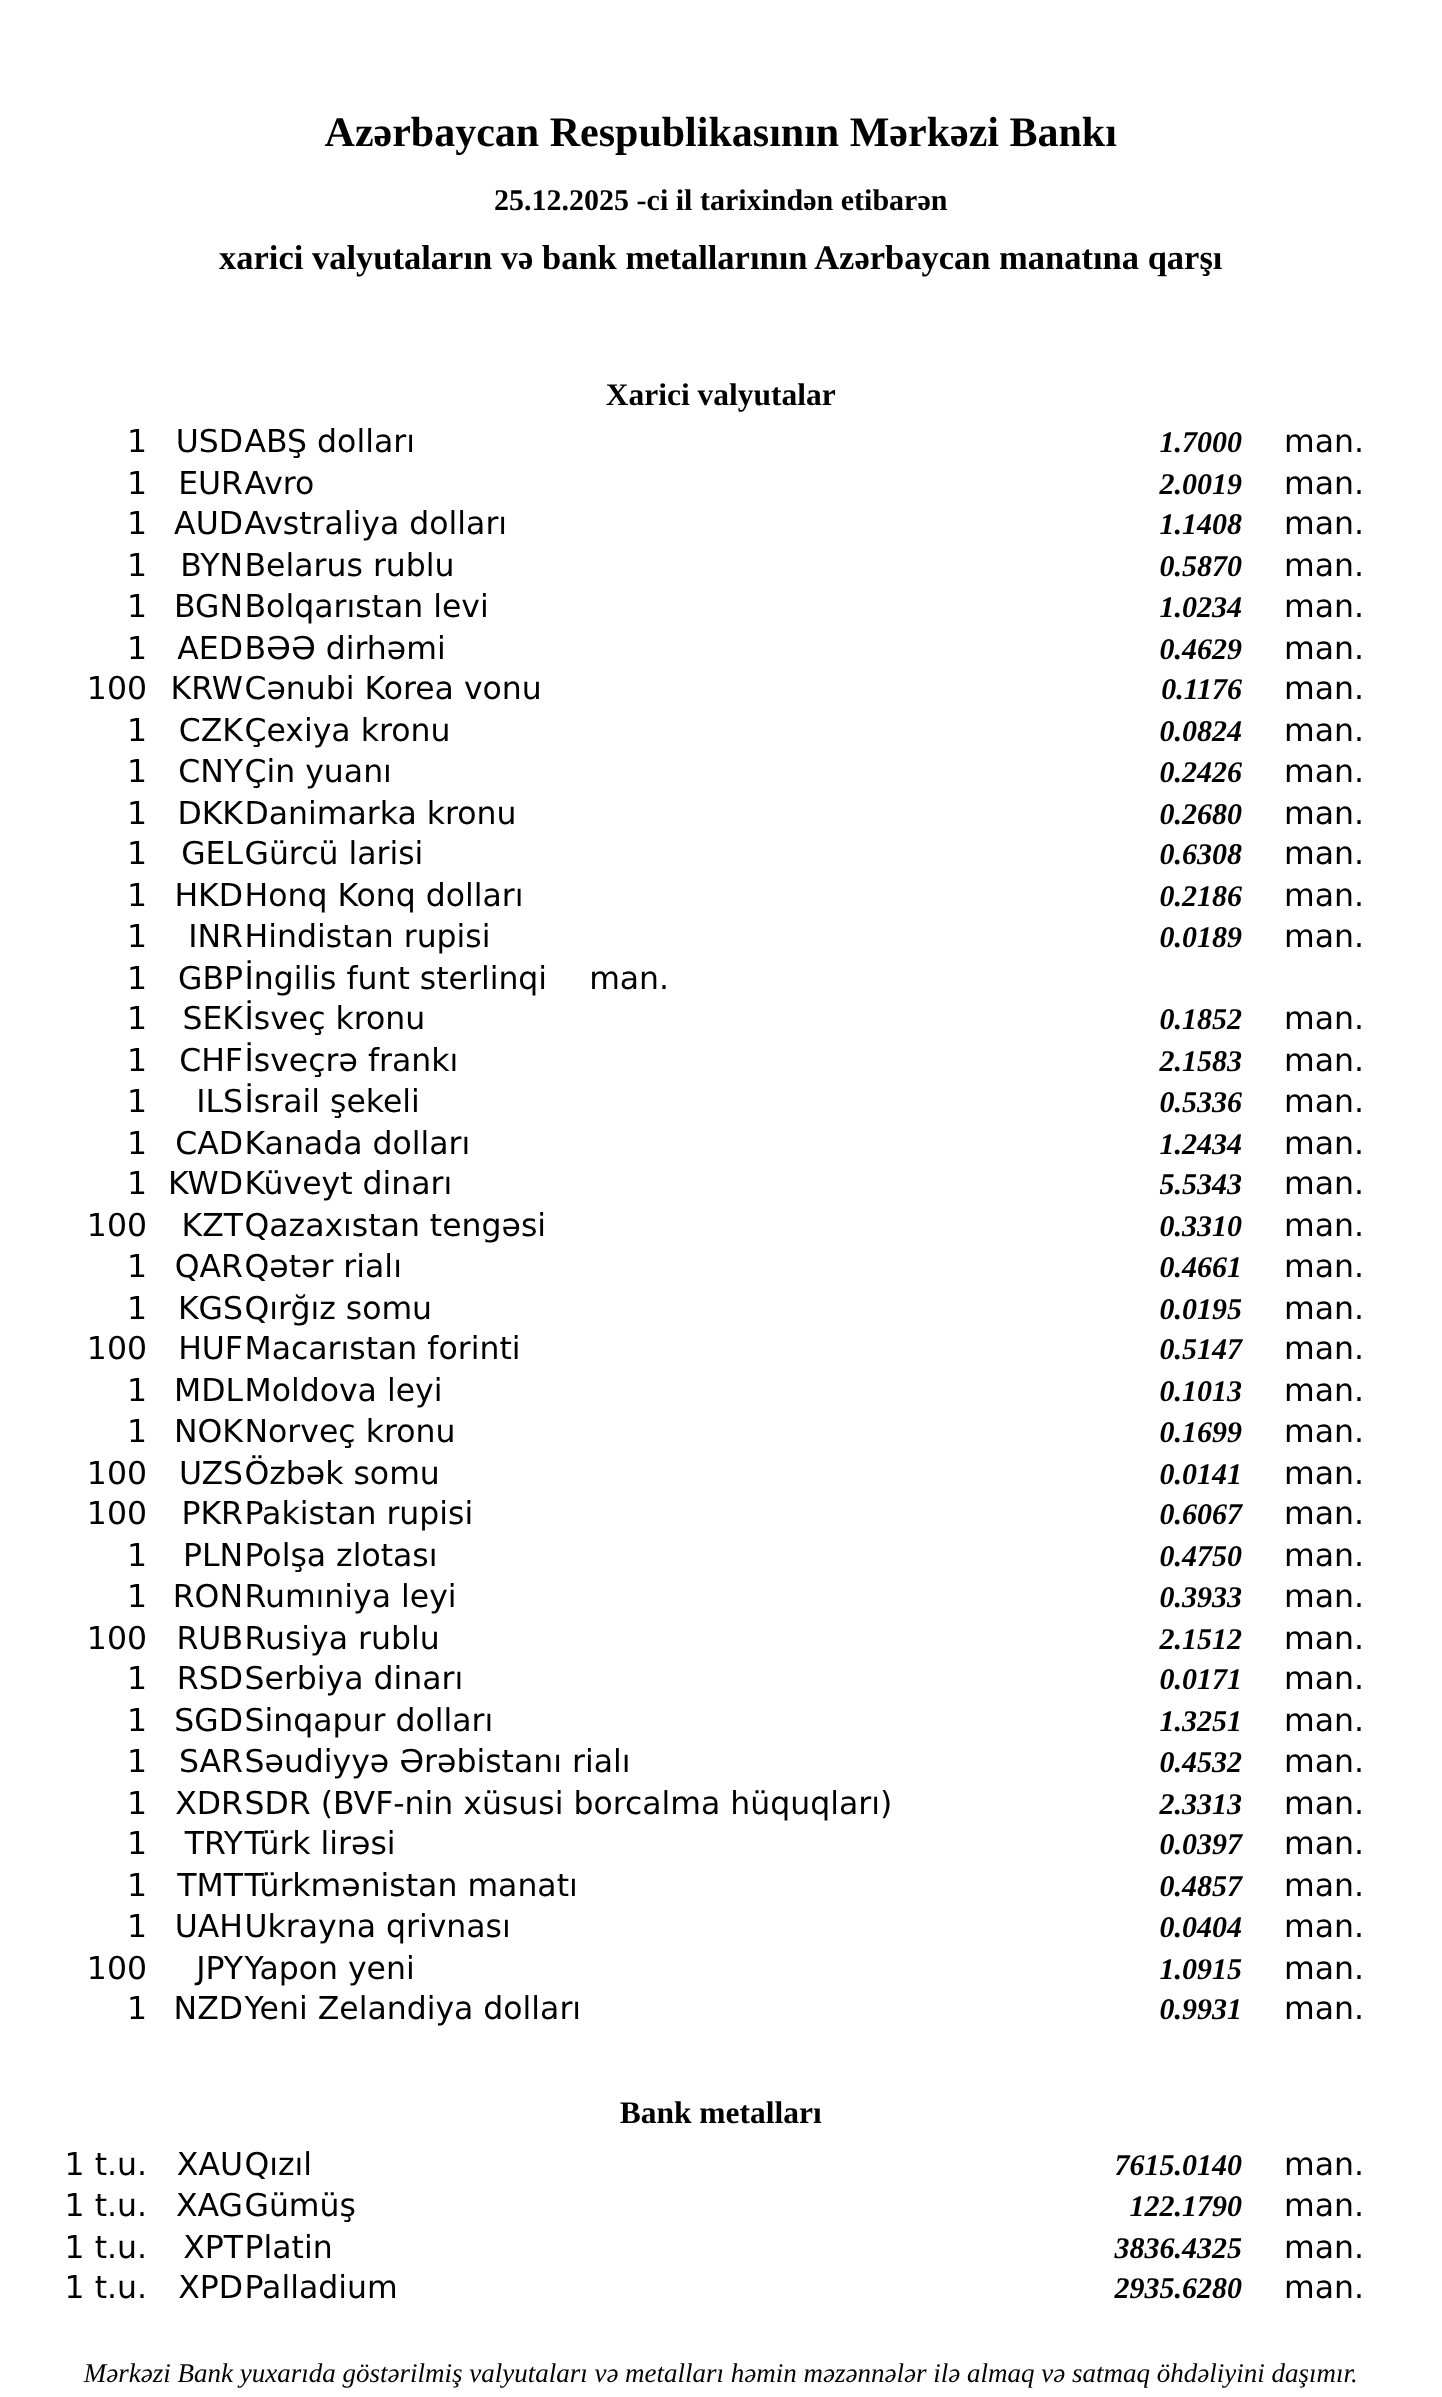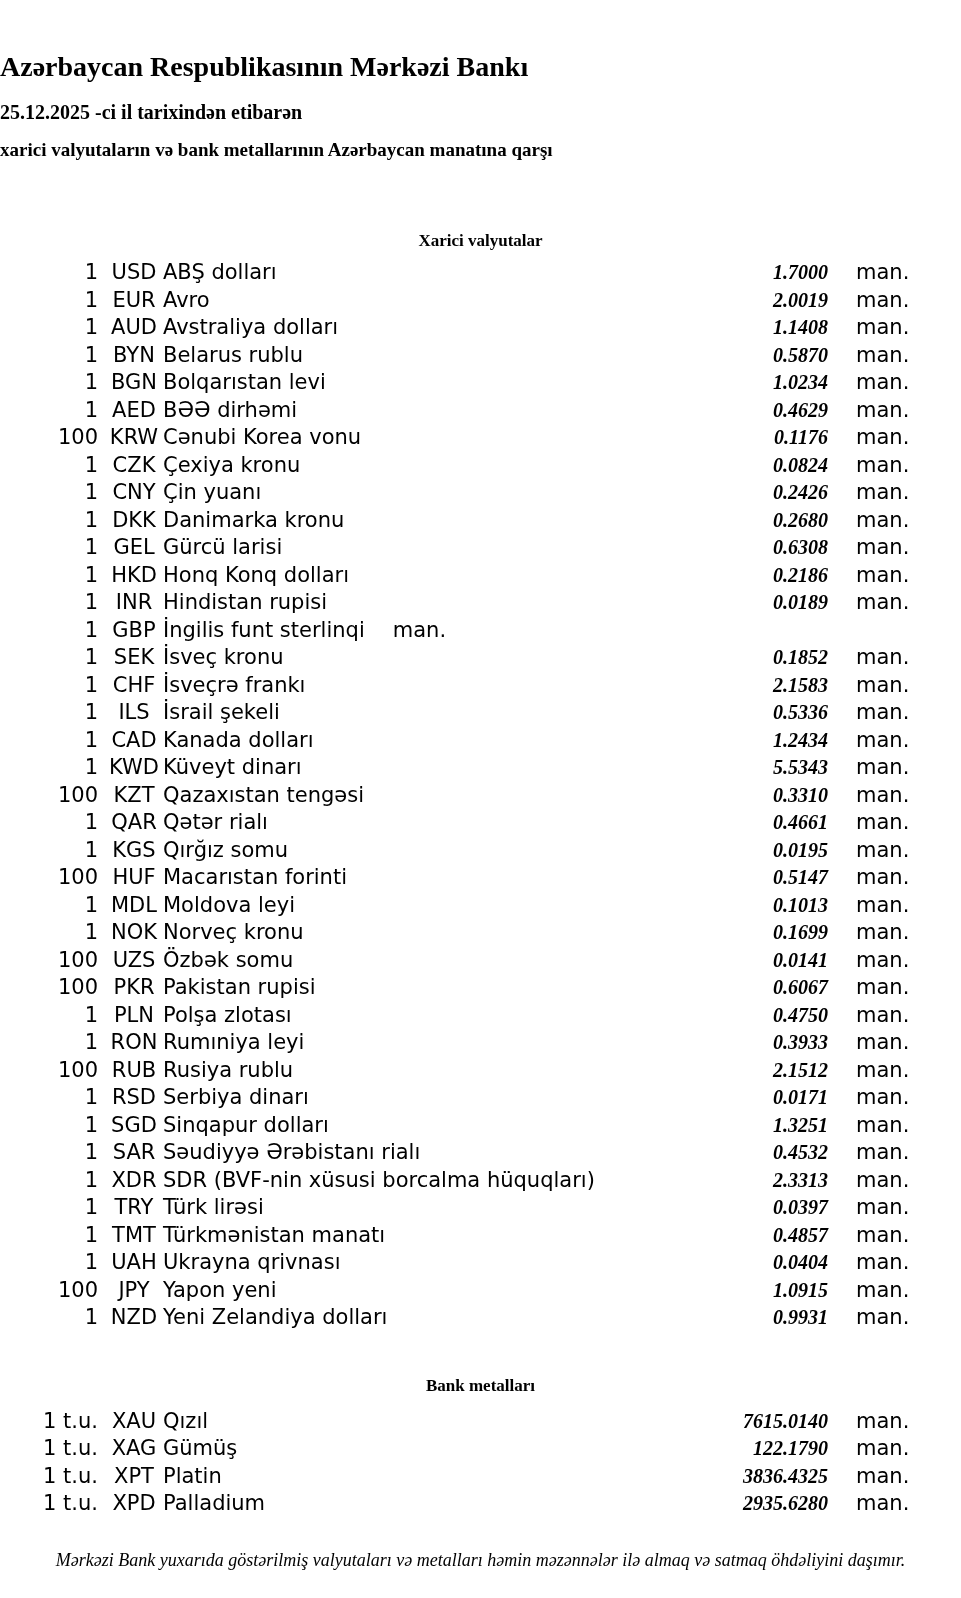--- a/index.html
+++ b/index.html
@@ -5,64 +5,64 @@
   html, body { margin: 0; padding: 0; background: #ffffff; }
   .page {
     position: relative;
     width: 961px;
     height: 1598px;
     background: #ffffff;
     color: #000000;
     overflow: hidden;
     font-family: "DejaVu Sans", sans-serif;
   }
-  header { padding-top: 50px; }
+  header { text-align: center; padding-top: 72px; }
   .title {
     font-family: "Liberation Serif", serif;
     font-weight: bold;
     font-size: 28px;
     line-height: 34px;
     margin: 0;
   }
   .date-line {
     font-family: "Liberation Serif", serif;
     font-weight: bold;
     font-size: 20px;
     line-height: 24px;
     margin-top: 16px;
   }
   .subtitle {
     font-family: "Liberation Serif", serif;
     font-weight: bold;
-    font-size: 19px;
+    font-size: 23px;
     line-height: 26px;
     margin-top: 13px;
   }
   .section-heading {
     font-family: "Liberation Serif", serif;
     font-weight: bold;
-    font-size: 17px;
+    font-size: 21px;
     line-height: 28px;
     text-align: center;
     margin: 0;
   }
   .currencies-heading { margin-top: 64px; margin-bottom: 4px; }
   .metals-heading { margin-top: 40px; margin-bottom: 8px; }
   .rates-table { width: 100%; }
   .rate-row {
     display: flex;
     align-items: baseline;
     height: 27.5px;
     line-height: 27.5px;
     padding-right: 55px;
     font-size: 21px;
     white-space: nowrap;
   }
   .rate-row .amount { width: 98px; text-align: right; flex: 0 0 auto; }
-  .rate-row .code  { width: 56px; margin-left: 8px; text-align: center; flex: 0 0 auto; }
+  .rate-row .code  { width: 56px; margin-left: 8px; text-align: right; flex: 0 0 auto; }
   .rate-row .name  { margin-left: 1px; flex: 0 0 auto; }
   .rate-row .rate  {
     flex: 1 1 auto;
     text-align: right;
     font-family: "Liberation Serif", serif;
     font-style: italic;
     font-weight: bold;
     font-size: 20px;
   }
   .rate-row .unit { width: 50px; margin-left: 28px; text-align: left; flex: 0 0 auto; }

